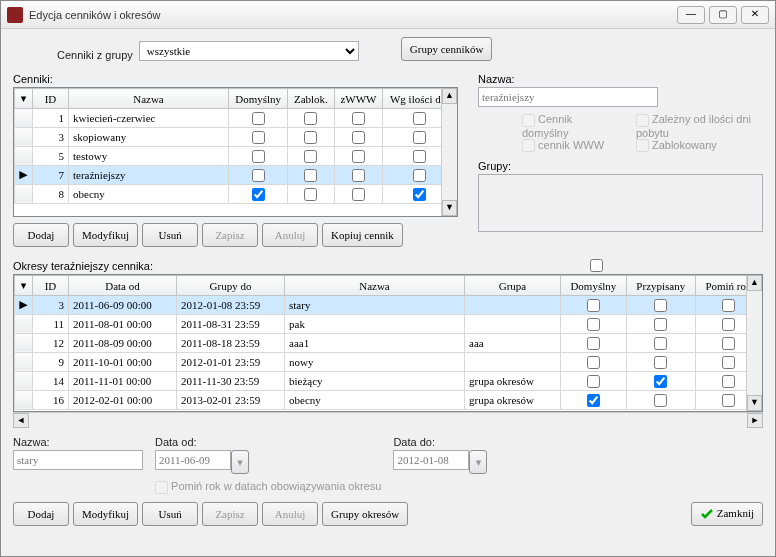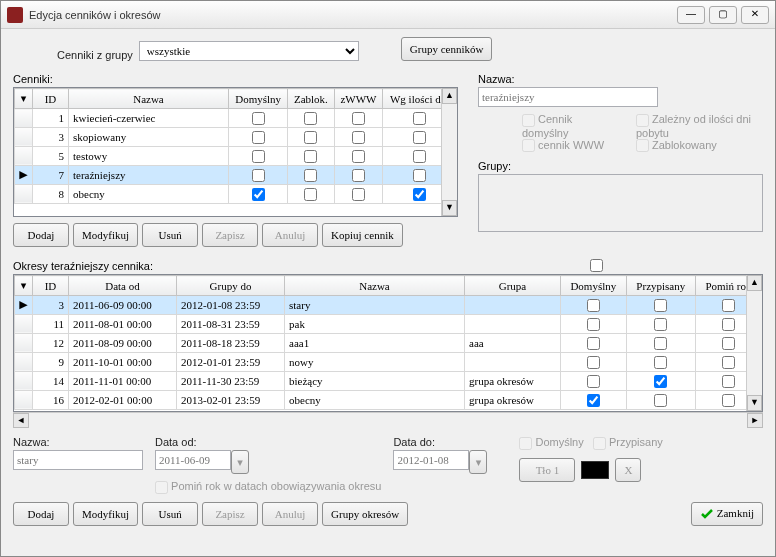--- a/index.html
+++ b/index.html
@@ -326,29 +326,20 @@
           </div>
         <div style="margin-top:4px"><input type="checkbox" disabled="" style=""> <label class="dis">Pomiń rok w datach obowiązywania okresu</label></div>
       </div>
       <div class="formcol">
         <label class="lbl">Data do:</label>
         <div style="display:flex">
             <input type="text" class="disabled-inp" style="width: 76px;" disabled="" value="2012-01-08">
             <button class="btn" disabled="" style="min-width:18px;padding:0;width:18px">▾</button>
           </div>
       </div>
-      <div class="formcol" style="margin-left:20px">
-        <div><input type="checkbox" disabled="" style=""> <label class="dis">Domyślny</label>
-        &nbsp;&nbsp;<input type="checkbox" disabled="" style=""> <label class="dis">Przypisany</label></div>
-        <div style="display:flex;gap:6px;margin-top:6px;align-items:center">
-          <button class="btn" disabled="">Tło 1</button>
-          <div class="colorbox"></div>
-          <button class="btn" disabled="" style="min-width:24px">X</button>
-        </div>
-      </div>
     </div>
 
     <div class="bottombar">
       <button class="btn">Dodaj</button>
       <button class="btn">Modyfikuj</button>
       <button class="btn">Usuń</button>
       <button class="btn" disabled="">Zapisz</button>
       <button class="btn" disabled="">Anuluj</button>
       <button class="btn">Grupy okresów</button>
       <div style="flex:1"></div>

